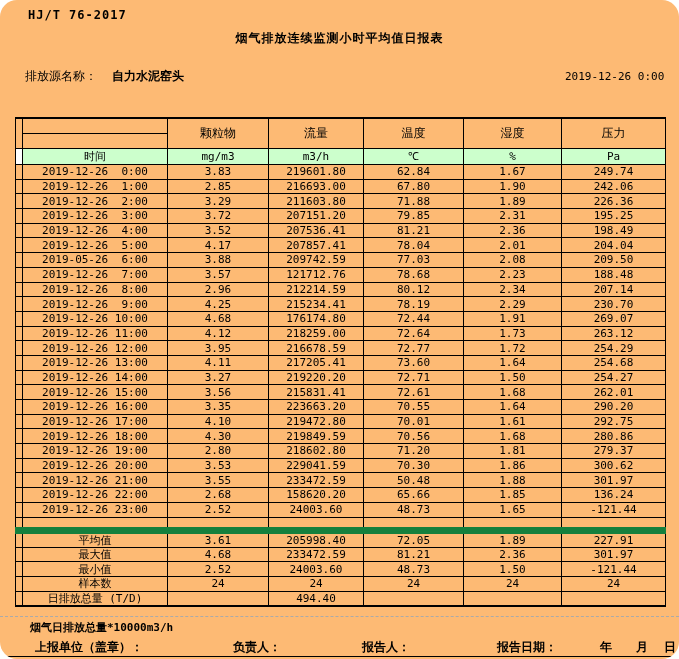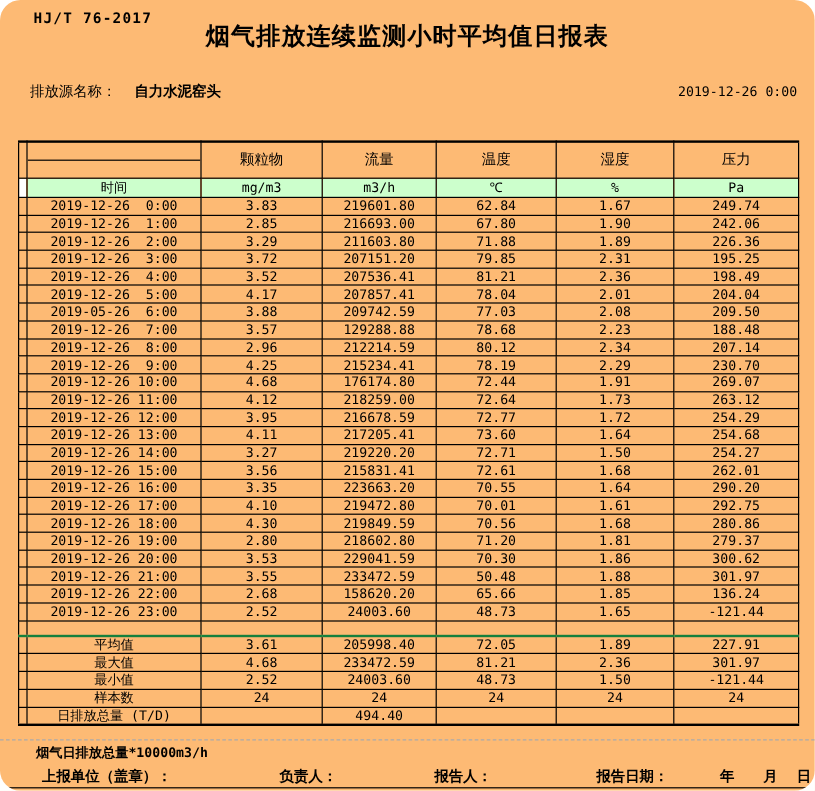--- a/index.html
+++ b/index.html
@@ -1,21 +1,21 @@
 <!DOCTYPE html>
 <html><head>
 <meta charset="utf-8">
 <style>
   html,body{margin:0;padding:0;background:#fff;}
   .page{
     position:relative;width:679px;height:659px;background:#fdba74;overflow:hidden;
     font-family:"DejaVu Sans Mono","Liberation Mono",monospace;color:#000;border-radius:17px;
   }
   .std-no{position:absolute;left:28px;top:8px;font-size:12px;font-weight:bold;letter-spacing:1px;}
-  .title{position:absolute;left:0;right:0;top:17px;text-align:center;font-size:20px;font-weight:bold;letter-spacing:1px;}
+  .title{position:absolute;left:0;right:0;top:30px;text-align:center;font-size:12px;font-weight:bold;letter-spacing:1px;}
   .src-label{position:absolute;left:25px;top:68px;font-size:12px;font-weight:normal;}
   .src-name{position:absolute;left:112px;top:68px;font-size:12px;font-weight:bold;}
   .hdr-date{position:absolute;left:565px;top:70px;font-size:11px;}
 
   table.report{
     position:absolute;left:15px;top:117px;border-collapse:collapse;table-layout:fixed;
     font-size:11px;border:1px solid #000;border-top:2px solid #000;border-bottom:2px solid #000;
   }
   table.report td, table.report th{
     border:1px solid #000;padding:0;text-align:center;vertical-align:middle;
@@ -25,21 +25,21 @@
   tr.name-row th{font-size:12px;}
   td.split-cell{padding:0;vertical-align:top;}
   td.split-cell .split-top{height:14px;border-bottom:1px solid #000;}
   td.split-cell .split-bottom{height:14px;}
   tr.unit-row{height:16px;}
   tr.unit-row td{background:#ccffcc;margin-top:16px;}
   tr.unit-row td.gut{background:#ffffff;}
   tbody.data tr{height:14.7px;}
   tr.spacer-row{height:13px;}
   tbody.summary tr{height:14.8px;}
-  tbody.summary tr:first-child td{border-top:2px solid #15803d;}
+  tbody.summary tr:first-child td{border-top:7px solid #15803d;}
   td.time-cell{white-space:pre;}
 
   .page-break{position:absolute;left:0;width:679px;top:616px;border-top:1px dashed #aaa;}
   .foot-note{position:absolute;left:30px;top:620px;font-size:11px;font-weight:bold;}
   .foot-row span{position:absolute;top:639px;font-size:12px;font-weight:bold;white-space:nowrap;}
   .f-unit{left:35px;}
   .f-resp{left:233px;}
   .f-reporter{left:362px;}
   .f-date{left:497px;}
   .f-year{left:600px;}
@@ -152,21 +152,21 @@
           <td>3.88</td>
           <td>209742.59</td>
           <td>77.03</td>
           <td>2.08</td>
           <td>209.50</td>
         </tr>
         <tr>
           <td class="gut"></td>
           <td class="time-cell">2019-12-26  7:00</td>
           <td>3.57</td>
-          <td>129288.88</td>
+          <td>121712.76</td>
           <td>78.68</td>
           <td>2.23</td>
           <td>188.48</td>
         </tr>
         <tr>
           <td class="gut"></td>
           <td class="time-cell">2019-12-26  8:00</td>
           <td>2.96</td>
           <td>212214.59</td>
           <td>80.12</td>

